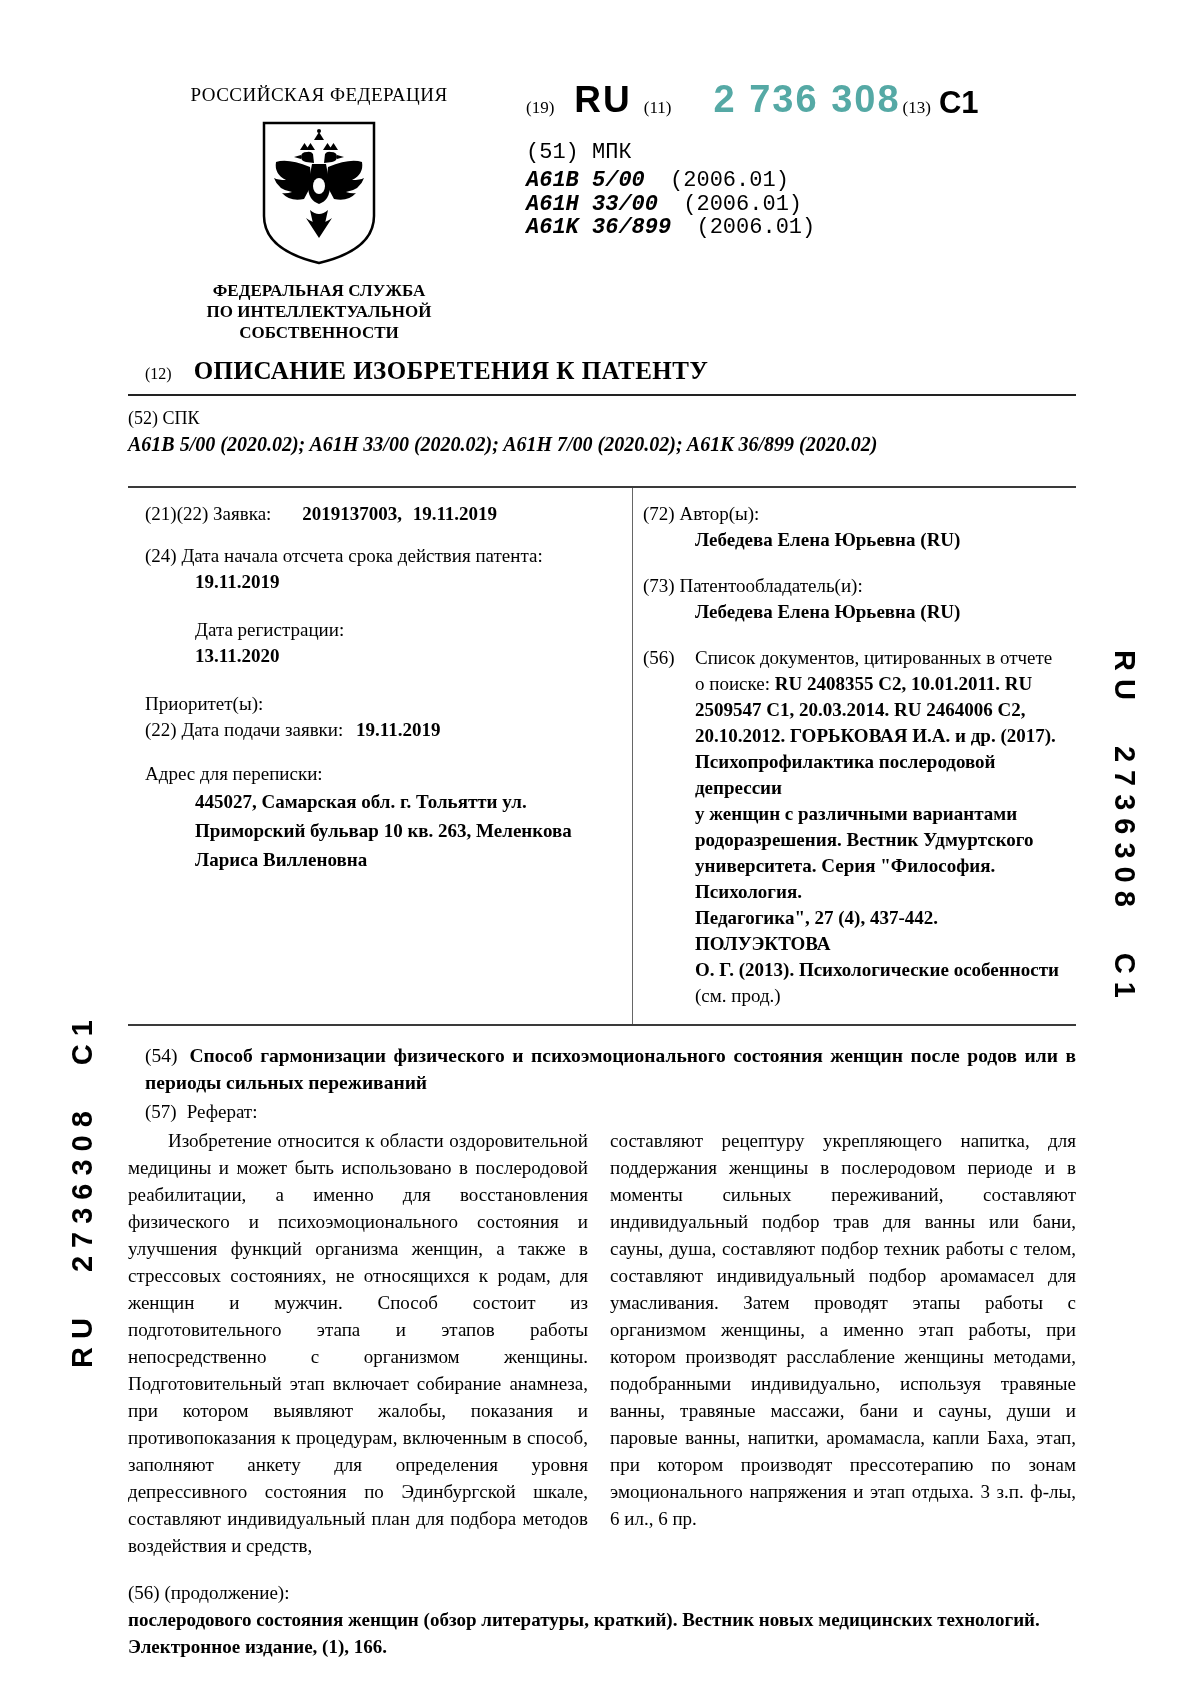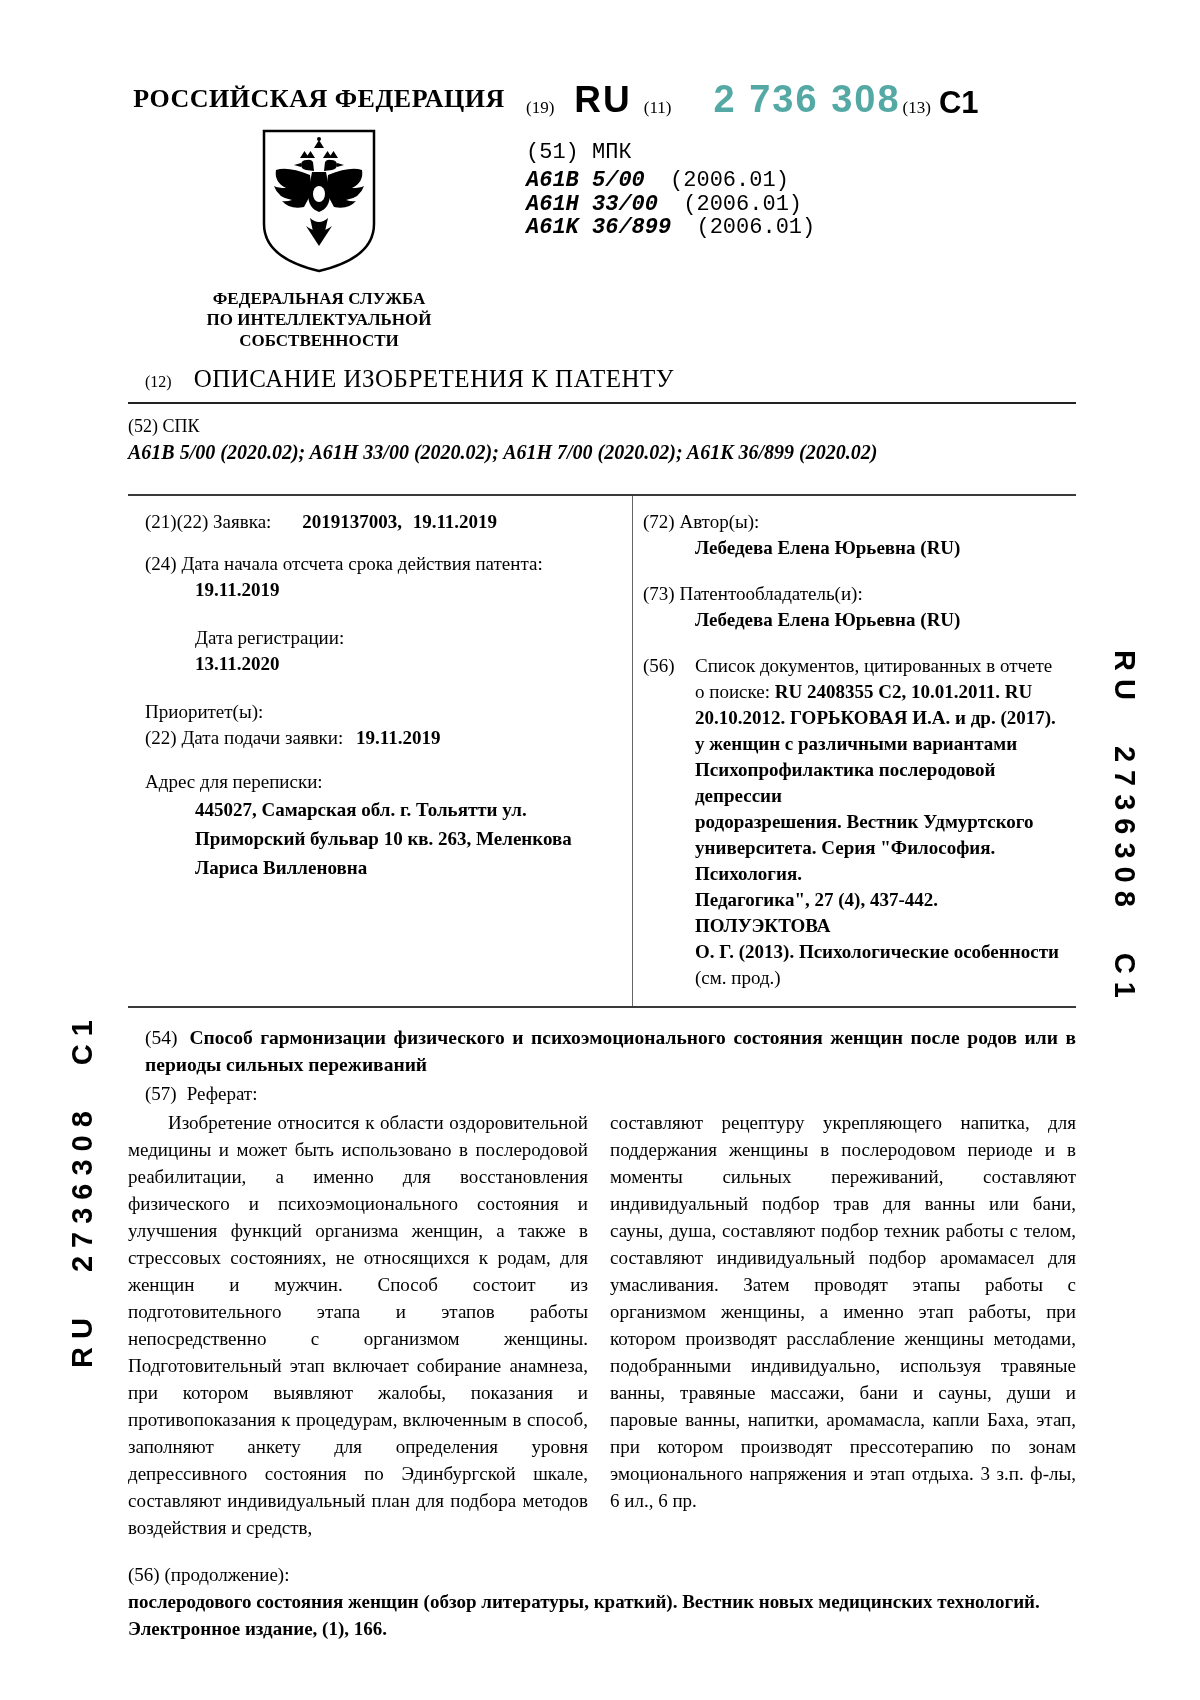--- a/index.html
+++ b/index.html
@@ -6,21 +6,21 @@
   .page {
     position:relative; width:1200px; height:1700px; margin:0 auto;
     background:#ffffff; color:#000; overflow:hidden;
     font-family:"Liberation Serif", serif;
   }
   .content { padding:0 124px 0 128px; }
 
   
   .header-row { display:flex; padding-top:84px; }
   .header-left { width:382px; text-align:center; flex:0 0 auto; }
-  .country { font-weight:bold; font-size:26px; letter-spacing:.5px; }
+  .country { font-weight:normal; font-size:19px; letter-spacing:.5px; }
   .emblem { width:122px; height:146px; margin:14px auto 0; }
   .office { margin-top:14px; font-weight:bold; font-size:17px; line-height:21px; }
   .header-right { margin-left:16px; flex:1; }
   .pub-row { display:flex; align-items:flex-end; font-size:17px; }
   .scode { margin-top:5px; }
   .bigru { font-family:"Liberation Sans", sans-serif; font-weight:bold; font-size:37px; line-height:1;
            margin:-3px 12px 0 20px; letter-spacing:2px; }
   .pubnum { font-family:"Liberation Sans", sans-serif; font-weight:bold; font-size:38px; line-height:1;
             margin:-4px 0 0 42px; letter-spacing:2px; }
   .sup13 { margin-left:2px; margin-top:0; }
@@ -28,21 +28,21 @@
               margin:-1px 0 0 8px; }
   .ipc { margin-top:22px; font-size:22px;font-family:Liberation Mono, monospace; }
   .ipc-head { margin-bottom:4px; }
   .ipc-entry { line-height:23.5px; }
   .ipc-code { font-weight:bold; font-style:italic; }
   .ipc-ver { margin-left:12px; }
 
   
   .title12 { margin-top:14px; padding-left:17px; white-space:nowrap; }
   .t12num { font-size:16px; }
-  .t12text { font-weight:normal; font-size:25px; margin-left:18px; letter-spacing:.5px; }
+  .t12text { font-weight:bold; font-size:25px; margin-left:18px; letter-spacing:.5px; }
   .hrule { border-top:2px solid #222; margin-top:9px; }
 
   
   .cpc { margin-top:12px; font-size:18px; }
   .cpc-codes { margin-top:4px; font-weight:bold; font-style:italic; font-size:20px; }
 
   
   .biblio-table { margin-top:30px; display:flex; border-top:2px solid #3a3a3a; border-bottom:2px solid #3a3a3a;
                   font-size:19px; line-height:26px; }
   .tcell { box-sizing:border-box; }
@@ -213,23 +213,24 @@
           <div class="b ind2">Лебедева Елена Юрьевна (RU)</div>
         </div>
         <div class="row mt20">
           <div>(73) Патентообладатель(и):</div>
           <div class="b ind2">Лебедева Елена Юрьевна (RU)</div>
         </div>
         <div class="row mt20 cit">
           <span class="cit-num">(56)</span>
           <div class="cit-line"><span>Список документов, цитированных в отчете</span><span class="b"></span></div>
           <div class="cit-line"><span>о поиске:  </span><span class="b">RU 2408355 C2, 10.01.2011. RU</span></div>
+          <div class="cit-line"><span></span><span class="b">2509547 C1, 20.03.2014. RU 2464006 C2,</span></div>
           <div class="cit-line"><span></span><span class="b">20.10.2012. ГОРЬКОВАЯ И.А. и др. (2017).</span></div>
+          <div class="cit-line"><span></span><span class="b">Психопрофилактика послеродовой депрессии</span></div>
           <div class="cit-line"><span></span><span class="b">у женщин с различными вариантами</span></div>
-          <div class="cit-line"><span></span><span class="b">Психопрофилактика послеродовой депрессии</span></div>
           <div class="cit-line"><span></span><span class="b">родоразрешения. Вестник Удмуртского</span></div>
           <div class="cit-line"><span></span><span class="b">университета. Серия "Философия. Психология.</span></div>
           <div class="cit-line"><span></span><span class="b">Педагогика", 27 (4), 437-442. ПОЛУЭКТОВА</span></div>
           <div class="cit-line"><span></span><span class="b">О. Г. (2013). Психологические особенности</span></div>
           <div class="cit-line"><span>(см. прод.)</span><span class="b"></span></div>
         </div>
       </div>
     </div>
 
     <div class="inv-title">

